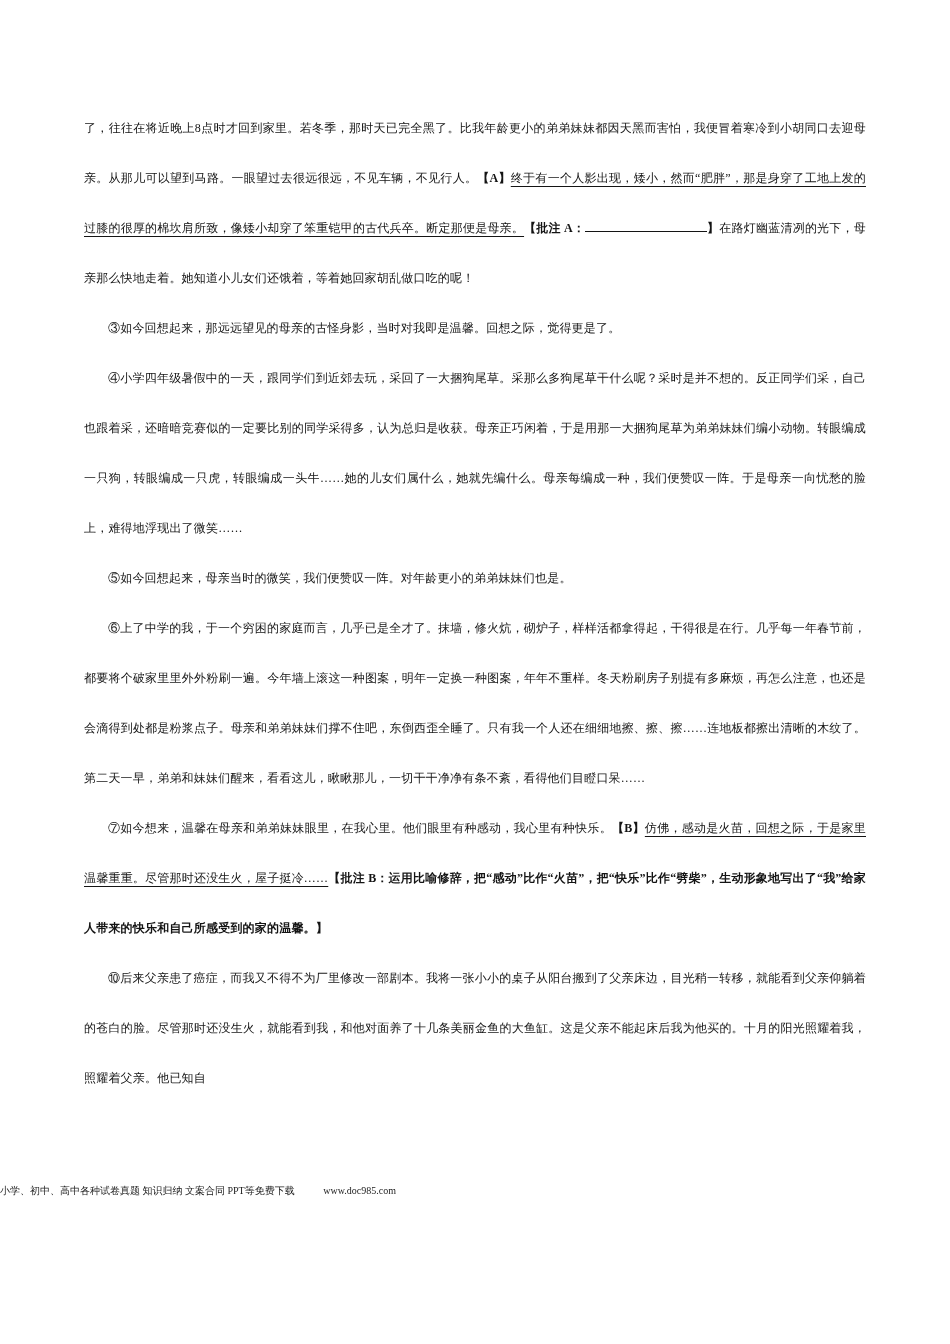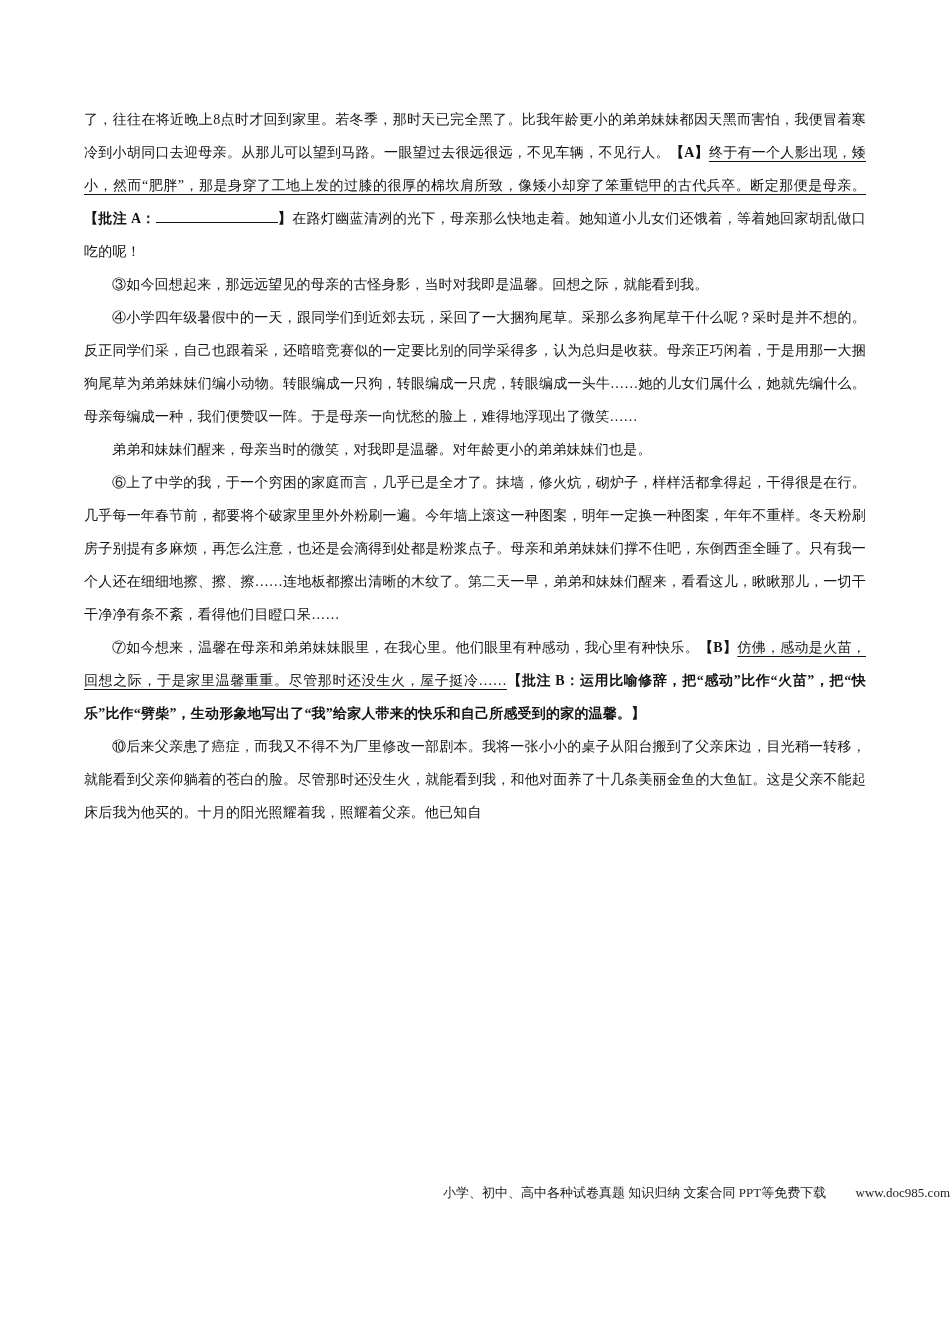--- a/index.html
+++ b/index.html
@@ -15,57 +15,57 @@
     width: 950px;
     height: 1344px;
     background: #ffffff;
     overflow: hidden;
   }
   .content {
     position: absolute;
     top: 103px;
     left: 84px;
     width: 782px;
-    font-size: 14px;
-    line-height: 33px;
+    font-size: 12px;
+    line-height: 50px;
     text-align: justify;
     letter-spacing: 0.2px;
   }
   .para { margin: 0; }
   .para.indent { text-indent: 2em; }
   .b { font-weight: bold; }
   .u { text-decoration: underline; text-underline-offset: 4px; text-decoration-thickness: 1px; }
   .blank {
     display: inline-block;
     width: 122px;
     height: 0.9em;
     border-bottom: 1px solid #141414;
     vertical-align: baseline;
   }
   .footer {
     position: absolute;
     top: 1184px;
     left: 0;
     width: 100%;
-    text-align: right;
-    font-size: 13px;
+    text-align: left;
+    font-size: 10px;
     color: #1c1c1c;
     white-space: nowrap;
   }
   .footer .link { margin-left: 26px; }
 </style>
 </head>
 <body>
 
 <div class="page">
   <main class="content">
       <p class="para"><span>了，往往在将近晚上8点时才回到家里。若冬季，那时天已完全黑了。比我年龄更小的弟弟妹妹都因天黑而害怕，我便冒着寒冷到小胡同口去迎母亲。从那儿可以望到马路。一眼望过去很远很远，不见车辆，不见行人。</span><span class="b">【A】</span><span class="u">终于有一个人影出现，矮小，然而“肥胖”，那是身穿了工地上发的过膝的很厚的棉坎肩所致，像矮小却穿了笨重铠甲的古代兵卒。断定那便是母亲。</span><span class="b">【批注 A：</span><span class="blank"></span><span class="b">】</span><span>在路灯幽蓝清冽的光下，母亲那么快地走着。她知道小儿女们还饿着，等着她回家胡乱做口吃的呢！</span></p>
-      <p class="para indent"><span>③如今回想起来，那远远望见的母亲的古怪身影，当时对我即是温馨。回想之际，就能看到我。</span></p>
+      <p class="para indent"><span>③如今回想起来，那远远望见的母亲的古怪身影，当时对我即是温馨。回想之际，觉得更是了。</span></p>
       <p class="para indent"><span>④小学四年级暑假中的一天，跟同学们到近郊去玩，采回了一大捆狗尾草。采那么多狗尾草干什么呢？采时是并不想的。反正同学们采，自己也跟着采，还暗暗竞赛似的一定要比别的同学采得多，认为总归是收获。母亲正巧闲着，于是用那一大捆狗尾草为弟弟妹妹们编小动物。转眼编成一只狗，转眼编成一只虎，转眼编成一头牛……她的儿女们属什么，她就先编什么。母亲每编成一种，我们便赞叹一阵。于是母亲一向忧愁的脸上，难得地浮现出了微笑……</span></p>
-      <p class="para indent"><span>弟弟和妹妹们醒来，母亲当时的微笑，对我即是温馨。对年龄更小的弟弟妹妹们也是。</span></p>
+      <p class="para indent"><span>⑤如今回想起来，母亲当时的微笑，我们便赞叹一阵。对年龄更小的弟弟妹妹们也是。</span></p>
       <p class="para indent"><span>⑥上了中学的我，于一个穷困的家庭而言，几乎已是全才了。抹墙，修火炕，砌炉子，样样活都拿得起，干得很是在行。几乎每一年春节前，都要将个破家里里外外粉刷一遍。今年墙上滚这一种图案，明年一定换一种图案，年年不重样。冬天粉刷房子别提有多麻烦，再怎么注意，也还是会滴得到处都是粉浆点子。母亲和弟弟妹妹们撑不住吧，东倒西歪全睡了。只有我一个人还在细细地擦、擦、擦……连地板都擦出清晰的木纹了。第二天一早，弟弟和妹妹们醒来，看看这儿，瞅瞅那儿，一切干干净净有条不紊，看得他们目瞪口呆……</span></p>
       <p class="para indent"><span>⑦如今想来，温馨在母亲和弟弟妹妹眼里，在我心里。他们眼里有种感动，我心里有种快乐。</span><span class="b">【B】</span><span class="u">仿佛，感动是火苗，回想之际，于是家里温馨重重。尽管那时还没生火，屋子挺冷……</span><span class="b">【批注 B：运用比喻修辞，把“感动”比作“火苗”，把“快乐”比作“劈柴”，生动形象地写出了“我”给家人带来的快乐和自己所感受到的家的温馨。】</span></p>
       <p class="para indent"><span>⑩后来父亲患了癌症，而我又不得不为厂里修改一部剧本。我将一张小小的桌子从阳台搬到了父亲床边，目光稍一转移，就能看到父亲仰躺着的苍白的脸。尽管那时还没生火，就能看到我，和他对面养了十几条美丽金鱼的大鱼缸。这是父亲不能起床后我为他买的。十月的阳光照耀着我，照耀着父亲。他已知自</span></p>
     </main>
   <footer class="footer">
     <span>小学、初中、高中各种试卷真题  知识归纳  文案合同  PPT等免费下载</span>
     <span class="link">www.doc985.com</span>
   </footer>
 </div>
 

